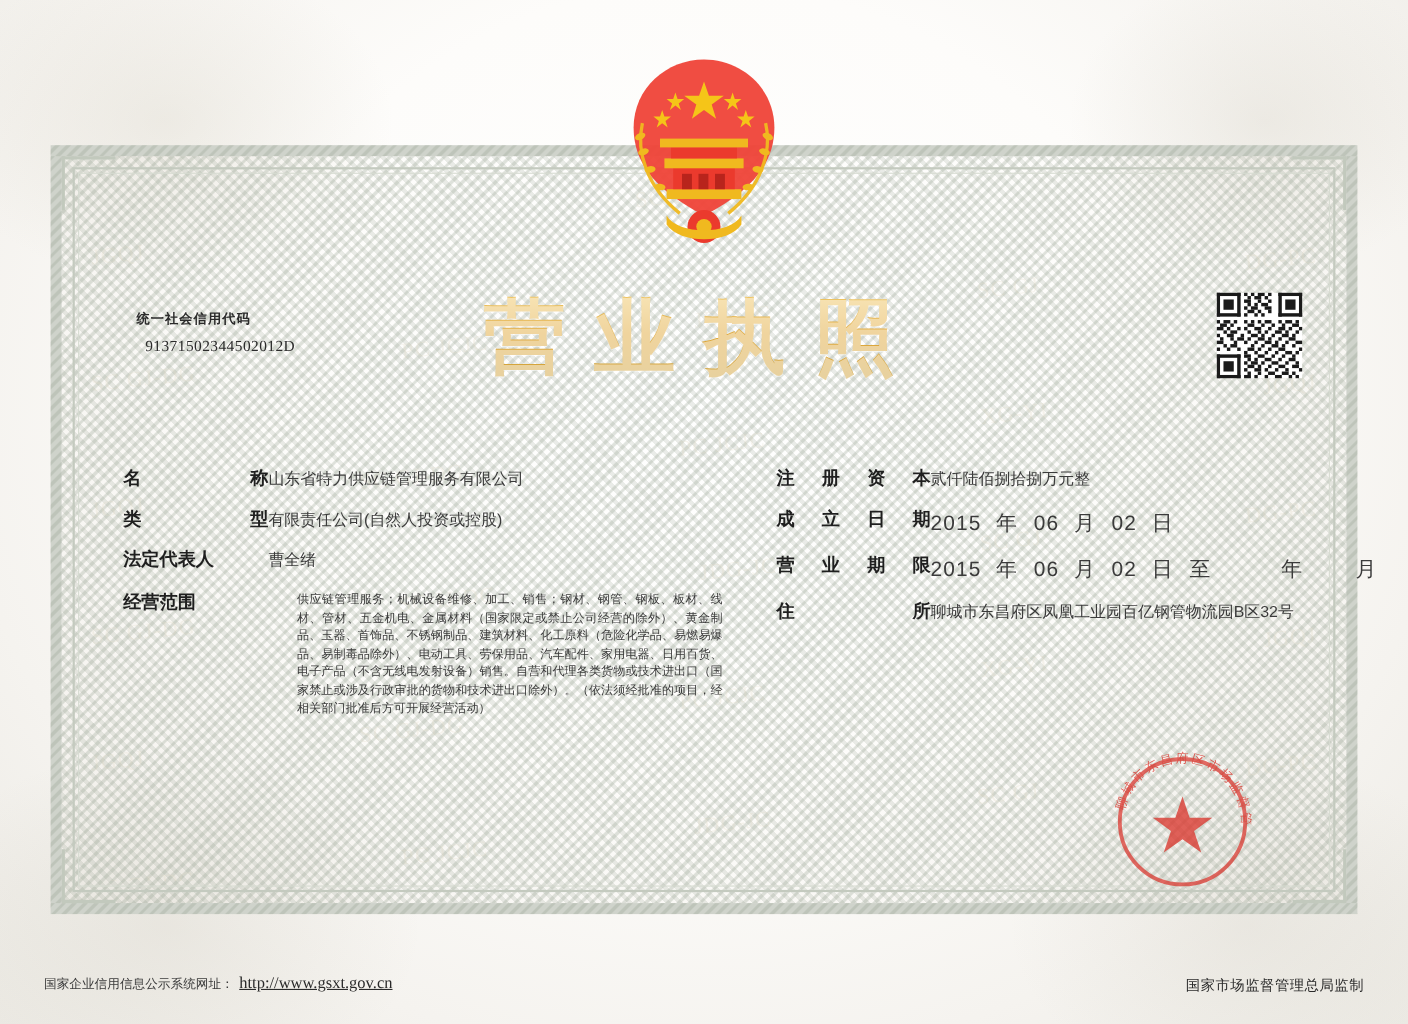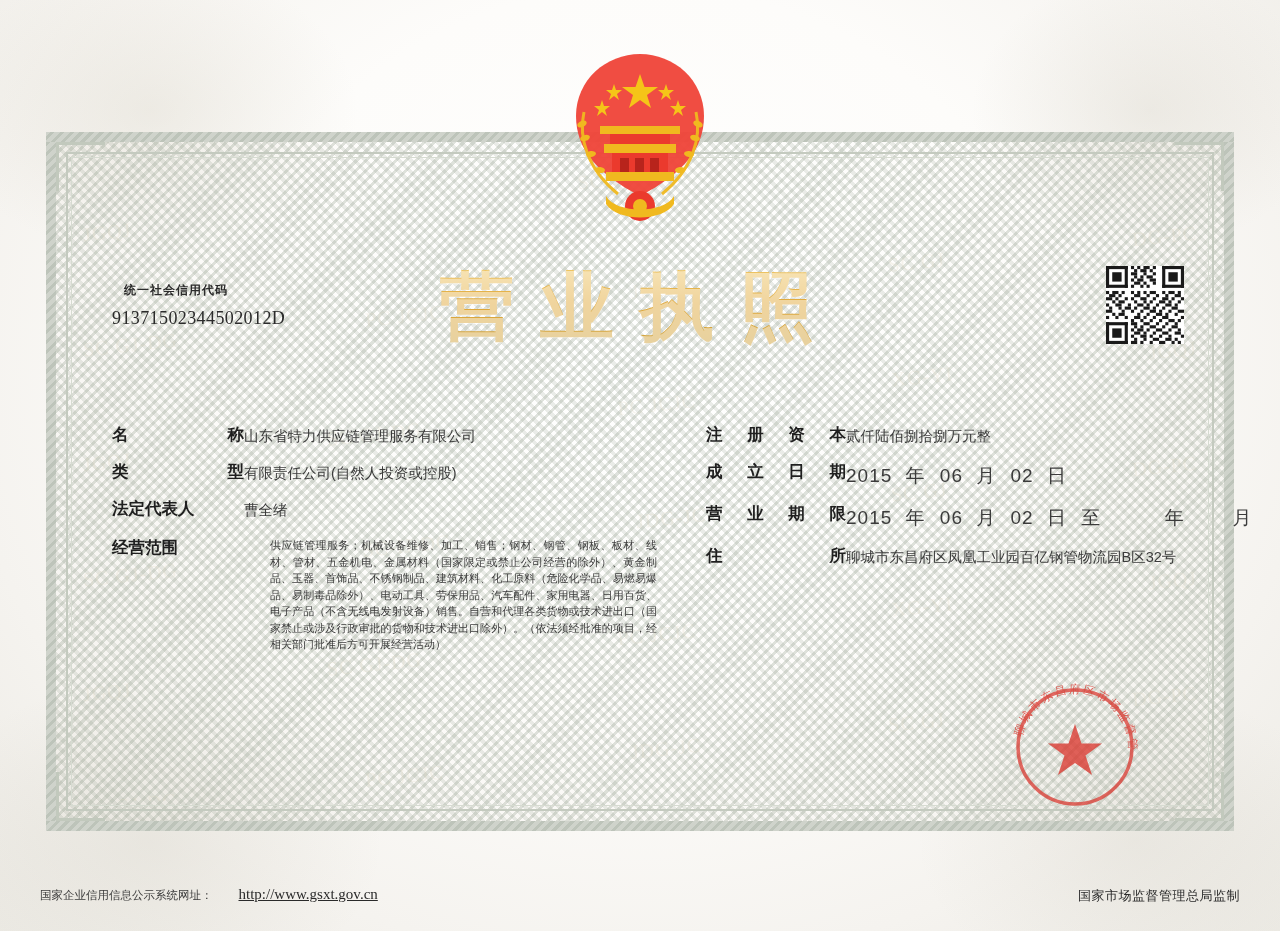--- a/index.html
+++ b/index.html
@@ -143,24 +143,25 @@
   .credit-label {
     font-size: 12px;
     color: #2b2b2b;
     letter-spacing: 1px;
     font-weight: bold;
     font-family: "Liberation Sans", sans-serif;
     margin-left: 12px;
   }
   .credit-value {
     margin-top: 9px;
-    font-size: 18px;
+    font-size: 14px;
     color: #2b2b2b;
     font-family: "Liberation Serif", serif;
     letter-spacing: 0.4px;
+    padding-left: 20px;
   }
 
   
   .qr-wrap {
     position: absolute;
     right: 96px;
     top: 266px;
     display: flex;
     align-items: flex-start;
     gap: 8px;
@@ -268,21 +269,21 @@
     opacity: 0.85;
   }
 
   
   .footer-left {
     position: absolute;
     left: 40px;
     bottom: 28px;
     display: flex;
     align-items: baseline;
-    gap: 26px;
+    gap: 5px;
   }
   .footer-left .txt {
     font-size: 11.5px;
     color: #3a3a3a;
     font-family: "Liberation Sans", sans-serif;
   }
   .footer-left .url {
     font-size: 15px;
     color: #2a2a2a;
     text-decoration: underline;

